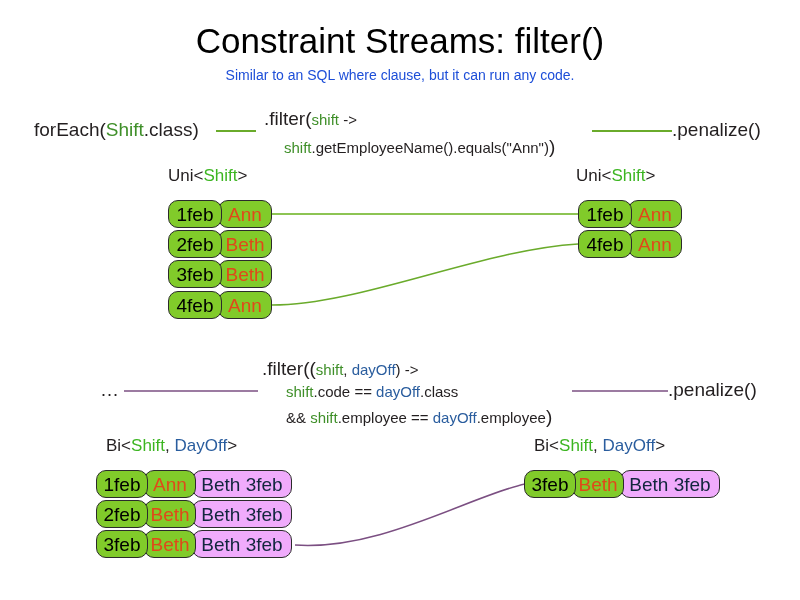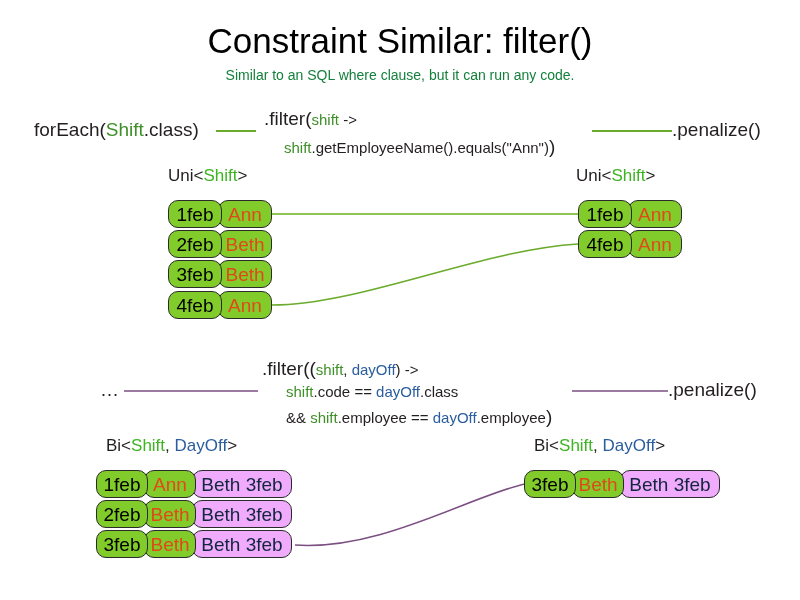--- a/index.html
+++ b/index.html
@@ -32,21 +32,21 @@
     color: #000000;
     white-space: nowrap;
   }
   .subtitle {
     position: absolute;
     left: 0; top: 66px;
     width: 800px;
     text-align: center;
     font-size: 14px;
     line-height: 18px;
-    color: #15803d;
+    color: #1d4ed8;
   }
   
   .codeline {
     position: absolute;
     white-space: nowrap;
     color: #231f20;
   }
   .g { color: #3f8f29; }      
   .b { color: #2a5d9e; }      
   .big { font-size: 19px; }
@@ -106,21 +106,21 @@
   .link-green-pale { stroke: #8dc453; stroke-width: 1.8; fill: none; }
   .link-purple { stroke: #7b4f82; stroke-width: 1.5; fill: none; }
   .rule-green { stroke: #6aab2b; stroke-width: 1.8; }
   .rule-purple { stroke: #7b4f82; stroke-width: 1.6; }
 </style>
 </head>
 <body>
 
 <div id="slide">
 
-  <div class="title">Constraint Similar: filter()</div>
+  <div class="title">Constraint Streams: filter()</div>
   <div class="subtitle">Similar to an SQL where clause, but it can run any code.</div>
 
   <svg class="links">
 
     <line class="rule-green" x1="216" y1="131" x2="256" y2="131"></line>
     <line class="rule-green" x1="592" y1="131" x2="672" y2="131"></line>
 
     <path class="link-green-pale" d="M 272 214 L 578 214"></path>
     <path class="link-green" d="M 272 305 C 360 305, 480 250, 578 244"></path>
 

